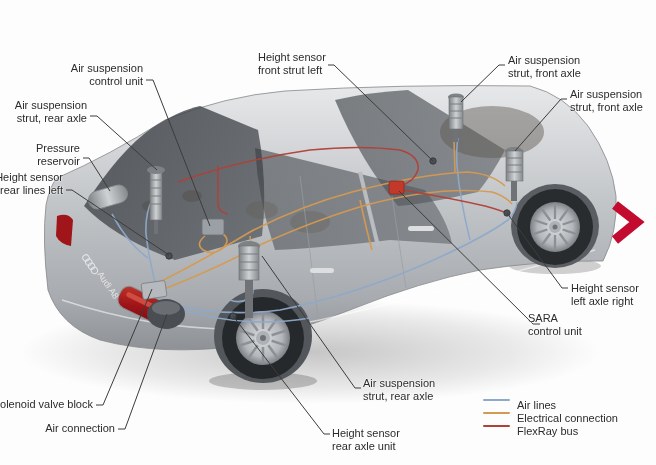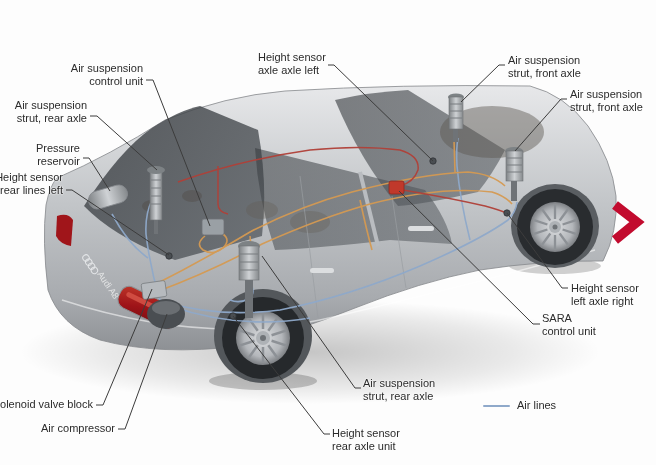--- a/index.html
+++ b/index.html
@@ -4,21 +4,21 @@
 <style>
   html,body{margin:0;padding:0;background:#fff;}
   .stage{position:relative;width:656px;height:465px;background:#fdfdfd;overflow:hidden;
          font-family:"Liberation Sans",sans-serif;}
   .stage svg{position:absolute;left:0;top:0;}
   .callout{position:absolute;font-size:11px;line-height:12.5px;color:#2b2b2b;white-space:nowrap;
            text-shadow:0 0 2px #fff,0 0 2px #fff;}
   .callout.r{text-align:right;}
   .callout.l{text-align:left;}
   .legend{position:absolute;color:#2b2b2b;font-size:11px;line-height:13px;}
-  .lrow{display:flex;align-items:center;height:13px;}
+  .lrow{display:flex;height:13px;}
   .sw{display:inline-block;width:27px;height:2px;margin-right:7px;border-radius:1px;flex:0 0 27px;}
 </style>
 </head>
 <body>
 
 <div class="stage">
 
 <svg width="656" height="465" viewBox="0 0 656 465">
   <defs>
     <linearGradient id="bodyG" x1="0" y1="0" x2="0" y2="1">
@@ -251,53 +251,61 @@
 <div class="callout r" style="right:576px;top:142px">
   <span>Pressure</span><br>
   <span>reservoir</span>
 </div>
 <div class="callout r" style="right:593px;top:171px">
   <span>Height sensor</span><br>
   <span>rear lines left</span>
 </div>
 <div class="callout l" style="left:258px;top:51px">
   <span>Height sensor</span><br>
-  <span>axle axle left</span>
+  <span>front strut left</span>
 </div>
 <div class="callout l" style="left:508px;top:54px">
   <span>Air suspension</span><br>
   <span>strut, front axle</span>
 </div>
 <div class="callout l" style="left:570px;top:88px">
   <span>Air suspension</span><br>
   <span>strut, front axle</span>
 </div>
 <div class="callout l" style="left:571px;top:282px">
   <span>Height sensor</span><br>
   <span>left axle right</span>
 </div>
-<div class="callout l" style="left:542px;top:312px">
+<div class="callout l" style="left:528px;top:312px">
   <span>SARA</span><br>
   <span>control unit</span>
 </div>
 <div class="callout l" style="left:363px;top:377px">
   <span>Air suspension</span><br>
   <span>strut, rear axle</span>
 </div>
 <div class="callout l" style="left:332px;top:427px">
   <span>Height sensor</span><br>
   <span>rear axle unit</span>
 </div>
 <div class="callout r" style="right:563px;top:398px">
   <span>Solenoid valve block</span>
 </div>
 <div class="callout r" style="right:541px;top:422px">
-  <span>Air compressor</span>
+  <span>Air connection</span>
 </div>
 
 <div class="legend" style="left:483px;top:399px">
   <div class="lrow">
     <span class="sw" style="background: rgb(143, 169, 202);"></span>
     <span>Air lines</span>
   </div>
+  <div class="lrow">
+    <span class="sw" style="background: rgb(213, 154, 82);"></span>
+    <span>Electrical connection</span>
+  </div>
+  <div class="lrow">
+    <span class="sw" style="background: rgb(176, 64, 56);"></span>
+    <span>FlexRay bus</span>
+  </div>
 </div>
 
 </div>
 
 </body></html>

